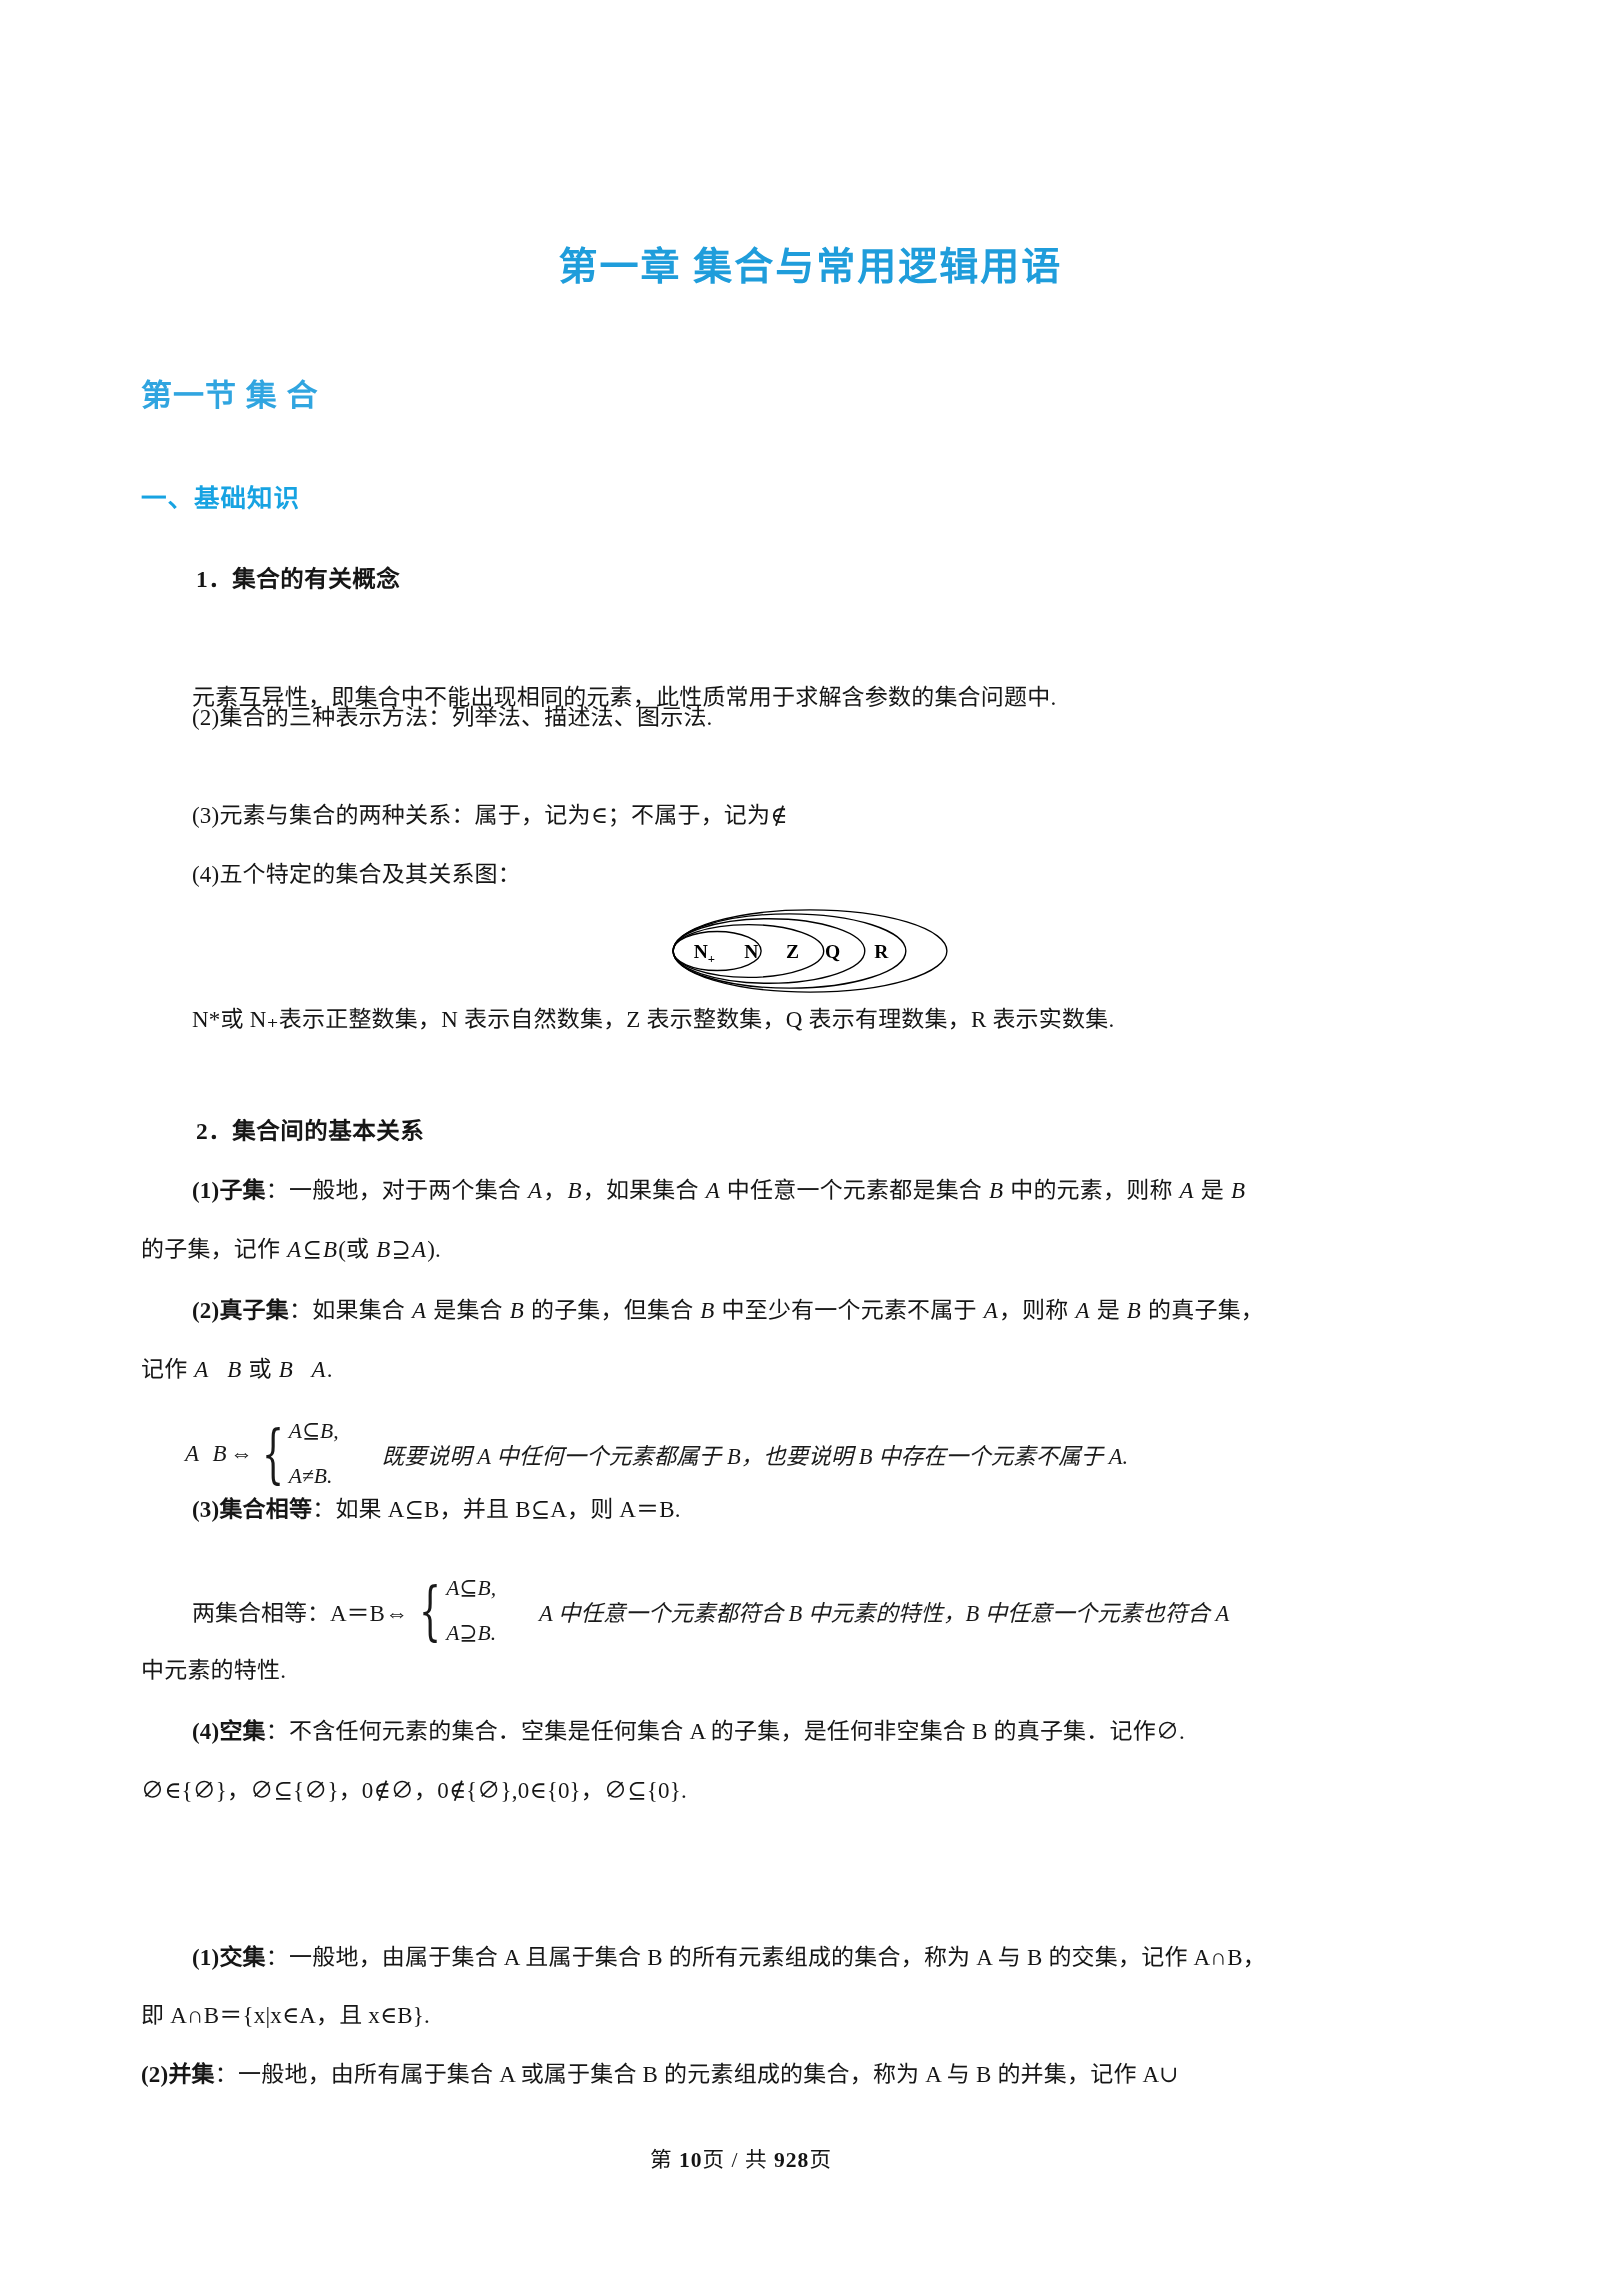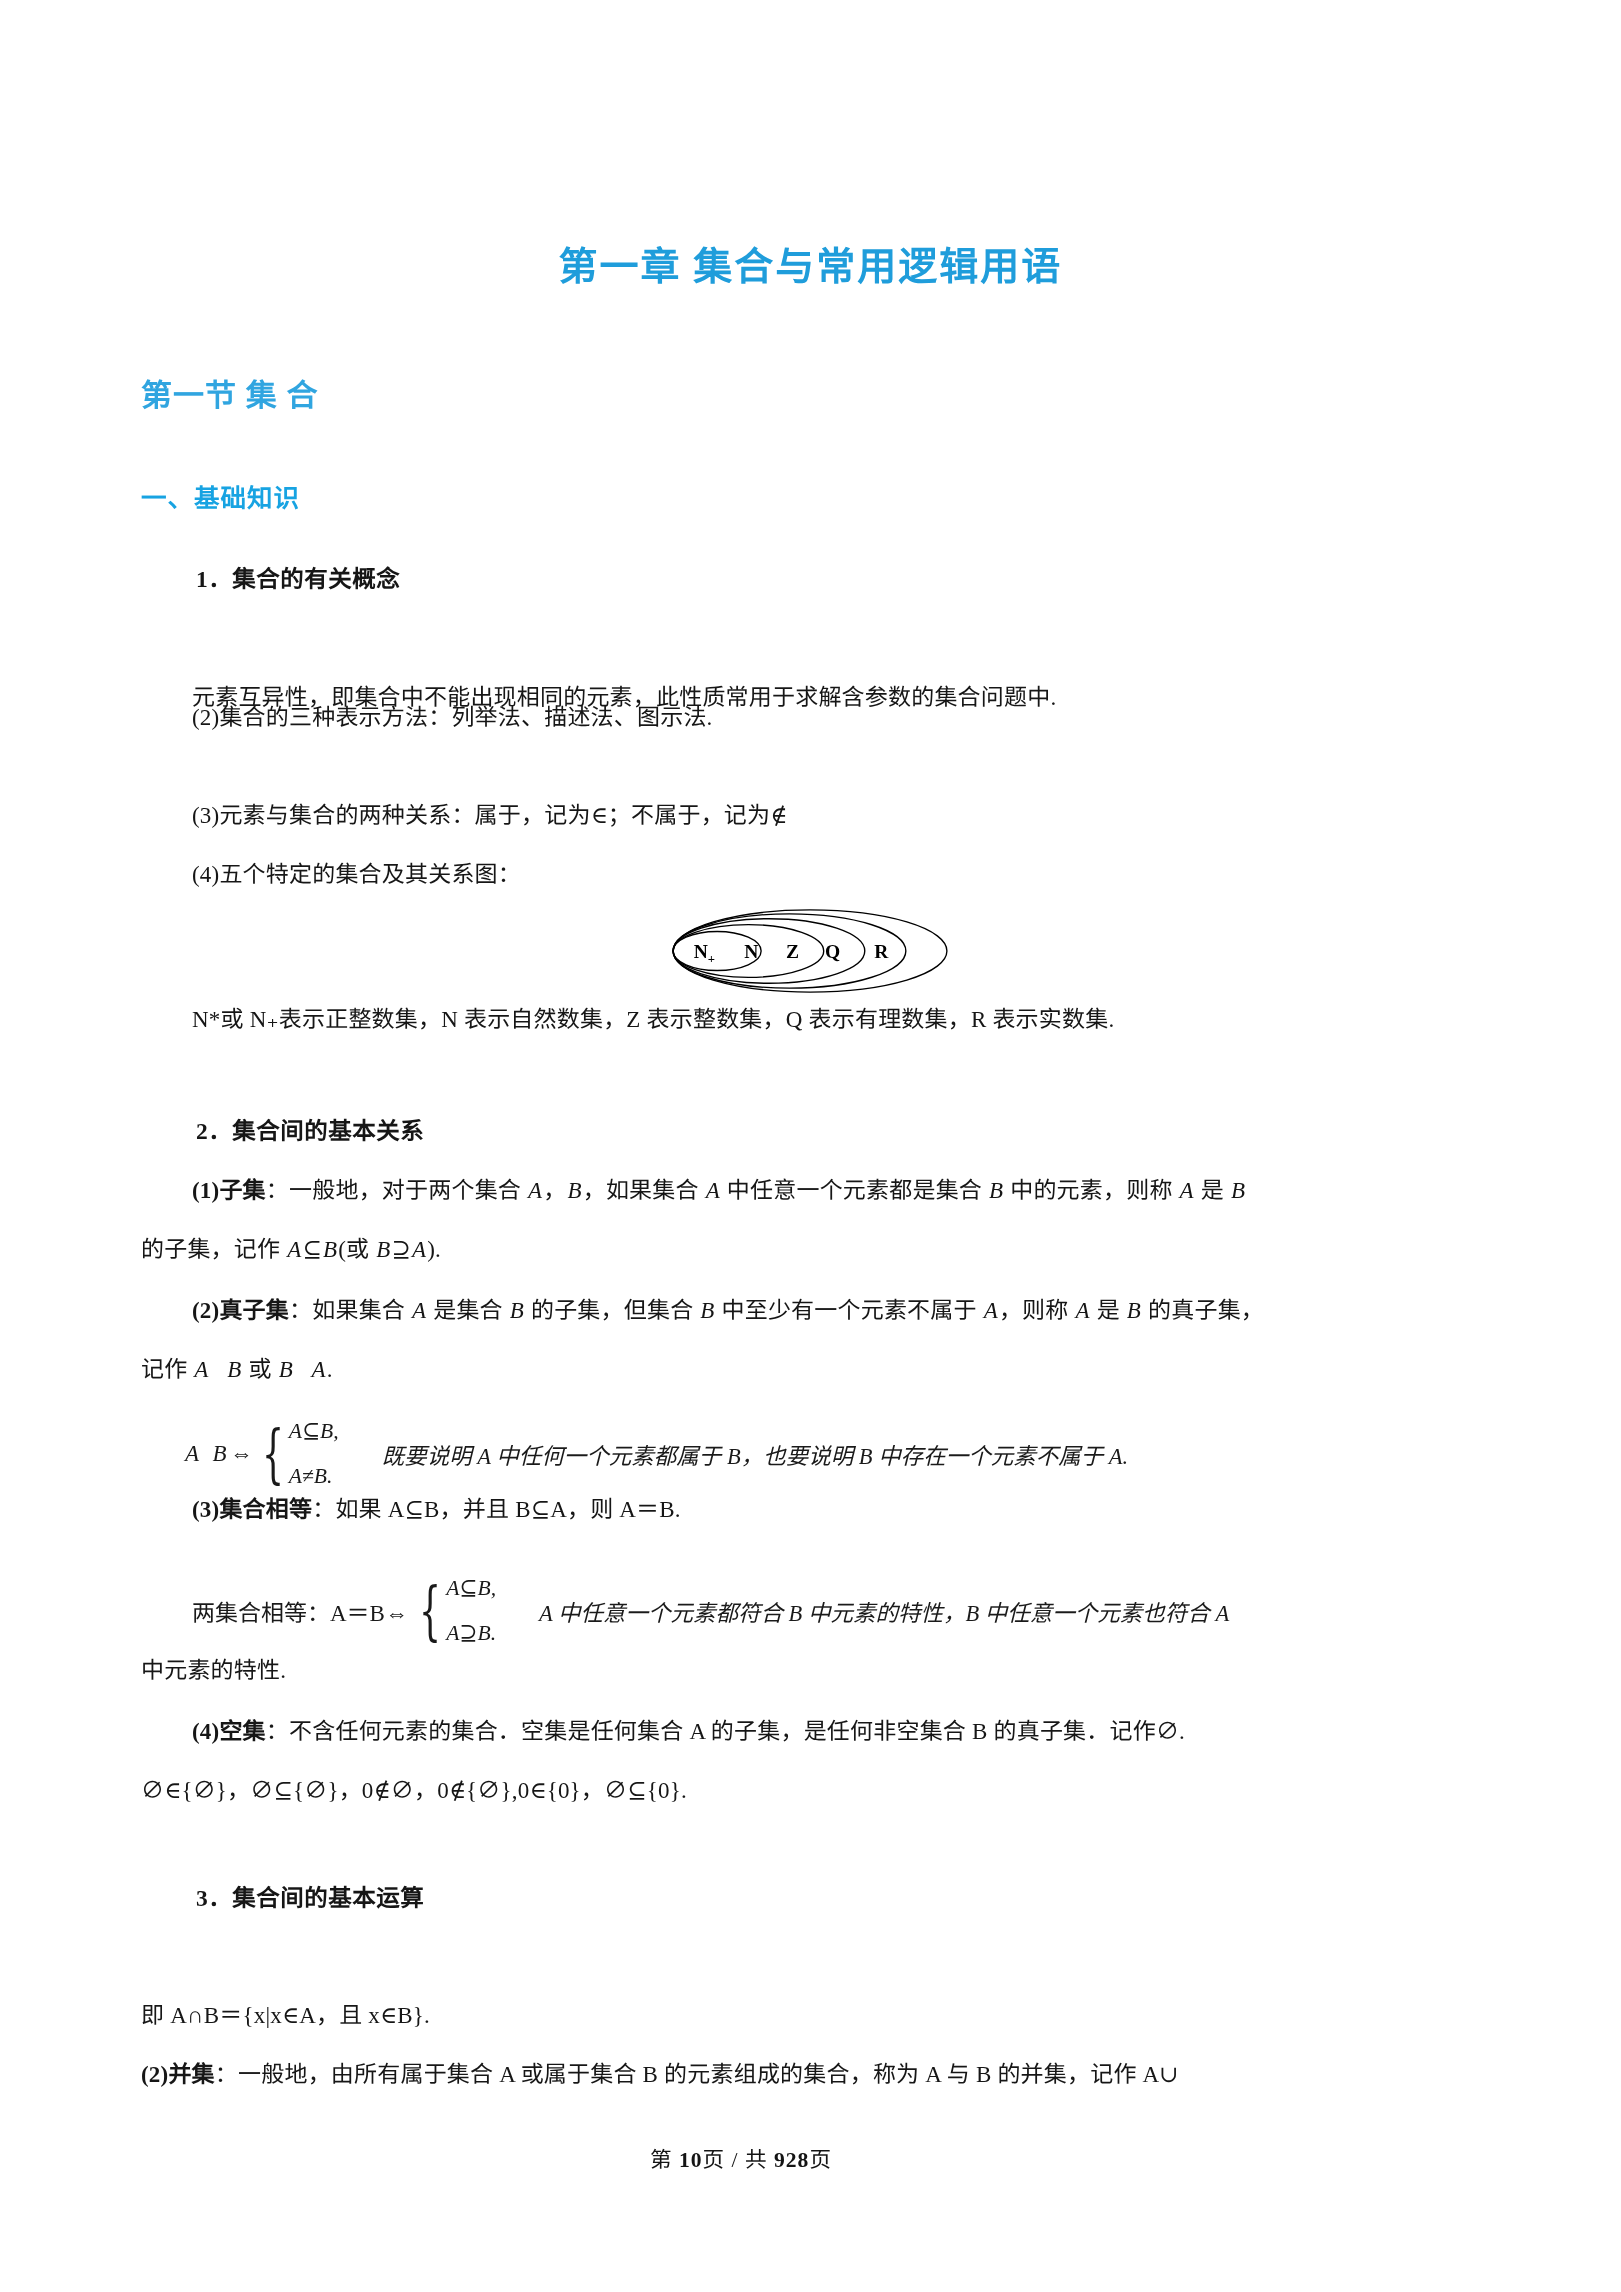--- a/index.html
+++ b/index.html
@@ -227,22 +227,24 @@
     </span>
     <span class="formula-tail">A 中任意一个元素都符合 B 中元素的特性，B 中任意一个元素也符合 A</span>
   </div>
   <div class="block para" style="top:1659px; left:141px;">中元素的特性.</div>
 
   <div class="block para" style="top:1720px; left:192px;">
     <span class="bd">(4)空集</span><span>：不含任何元素的集合．空集是任何集合 A 的子集，是任何非空集合 B 的真子集．记作∅.</span>
   </div>
   <div class="block para" style="top:1779px; left:141px;">∅∈{∅}，∅⊆{∅}，0∉∅，0∉{∅},0∈{0}，∅⊆{0}.</div>
 
-  <div class="block num-head" style="top:1887px; left:196px;">3．集合间的基本运算</div>
-
+
+  <div class="block para" style="top:1946px; left:192px;">
+    <span class="bd">(1)交集</span><span>：一般地，由属于集合 A 且属于集合 B 的所有元素组成的集合，称为 A 与 B 的交集，记作 A∩B，</span>
+  </div>
   <div class="block para" style="top:2004px; left:141px;">即 A∩B＝{x|x∈A，且 x∈B}.</div>
 
   <div class="block para" style="top:2063px; left:141px;">
     <span class="bd">(2)并集</span><span>：一般地，由所有属于集合 A 或属于集合 B 的元素组成的集合，称为 A 与 B 的并集，记作 A∪</span>
   </div>
 
   <div class="footer">
     <span>第</span>
     <span class="pg">10</span><span>页 / 共</span>
     <span class="pg">928</span><span>页</span>

